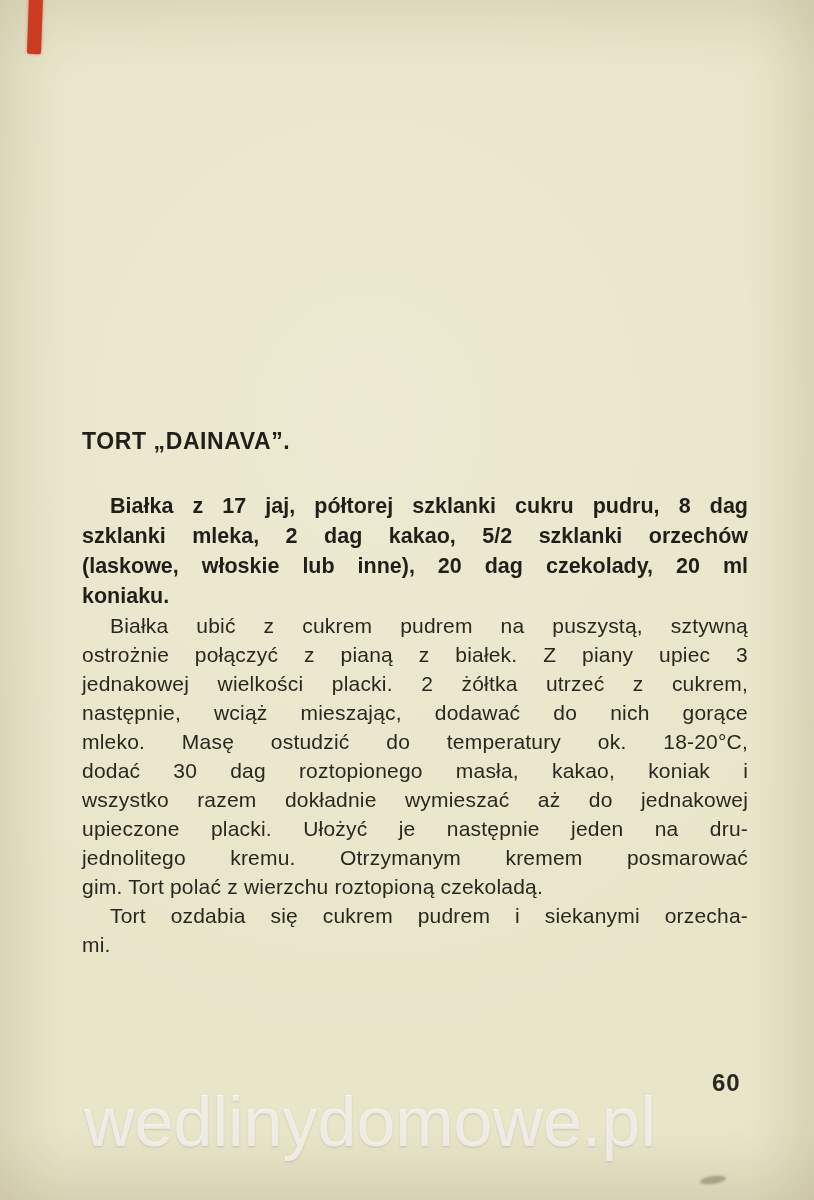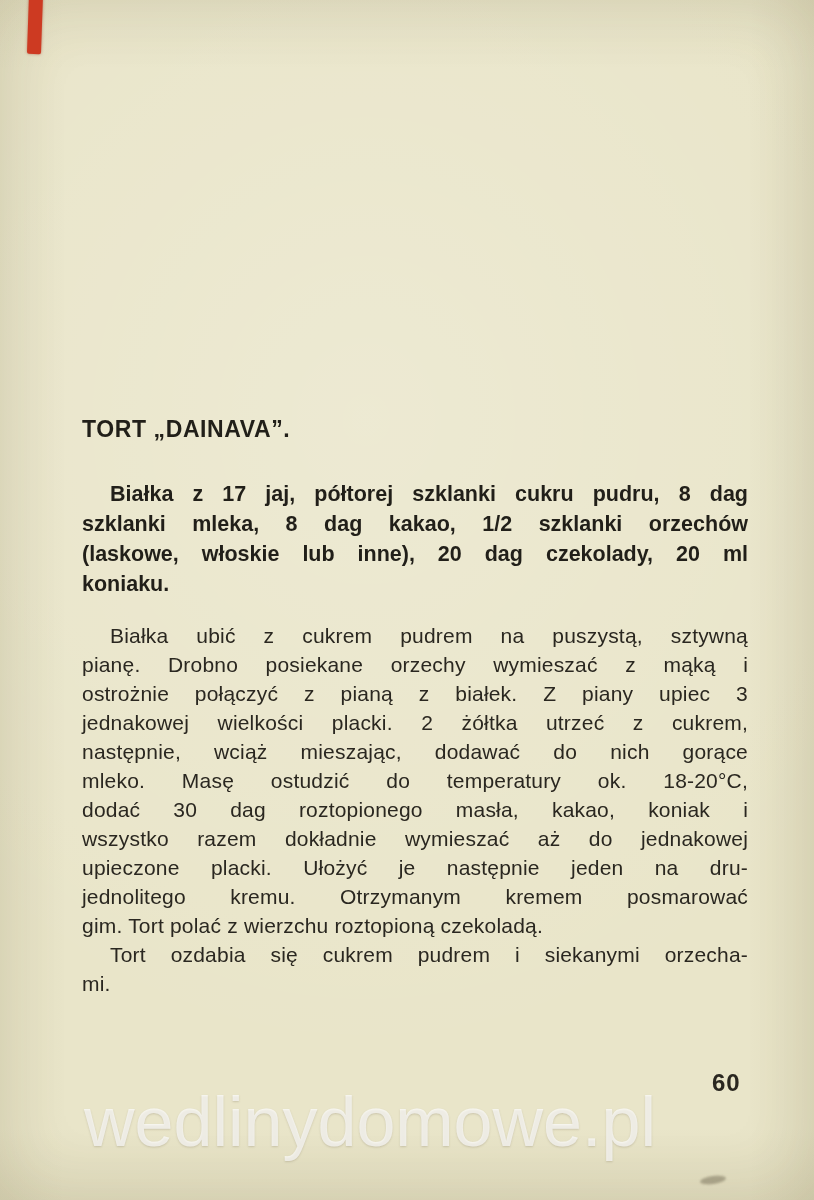--- a/index.html
+++ b/index.html
@@ -24,36 +24,35 @@
     position: absolute;
     left: 28px; top: -6px;
     width: 14px; height: 60px;
     background: #cd3a22;
     border-radius: 2px;
     transform: rotate(2deg);
     box-shadow: 0 0 3px rgba(150,40,20,0.5);
   }
   .content {
     position: absolute;
-    left: 82px; top: 416px;
+    left: 82px; top: 428px;
     width: 666px;
   }
   .title {
     font-weight: bold;
     font-size: 23px;
     letter-spacing: 0.6px;
     margin-bottom: 36px;
     color: #211f19;
   }
   .para { display: block; }
   .ingredients {
     font-weight: bold;
     font-size: 21.5px;
     line-height: 30px;
-    margin-bottom: 22px;
     color: #211f19;
   }
   .method, .garnish {
     font-size: 21px;
     line-height: 29px;
     letter-spacing: 0.2px;
     color: #2a2720;
   }
   .ln {
     text-align: justify;
@@ -97,28 +96,27 @@
 <div class="page">
 
   <div class="red-mark"></div>
 
   <div class="content">
 
     <div class="title">TORT „DAINAVA”.</div>
 
     <div class="para ingredients">
       <div class="ln ind">Białka z 17 jaj, półtorej szklanki cukru pudru, 8 dag</div>
-      <div class="ln">szklanki mleka, 8 dag kakao, 1/2 szklanki orzechów</div>
+      <div class="ln">szklanki mleka, 2 dag kakao, 5/2 szklanki orzechów</div>
       <div class="ln">(laskowe, włoskie lub inne), 20 dag czekolady, 20 ml</div>
       <div class="ln last">koniaku.</div>
     </div>
 
     <div class="para method">
       <div class="ln ind">Białka ubić z cukrem pudrem na puszystą, sztywną</div>
-      <div class="ln">pianę. Drobno posiekane orzechy wymieszać z mąką i</div>
       <div class="ln">ostrożnie połączyć z pianą z białek. Z piany upiec 3</div>
       <div class="ln">jednakowej wielkości placki. 2 żółtka utrzeć z cukrem,</div>
       <div class="ln">następnie, wciąż mieszając, dodawać do nich gorące</div>
       <div class="ln">mleko. Masę ostudzić do temperatury ok. 18-20°C,</div>
       <div class="ln">dodać 30 dag roztopionego masła, kakao, koniak i</div>
       <div class="ln">wszystko razem dokładnie wymieszać aż do jednakowej</div>
       <div class="ln">upieczone placki. Ułożyć je następnie jeden na dru-</div>
       <div class="ln">jednolitego kremu. Otrzymanym kremem posmarować</div>
       <div class="ln last">gim. Tort polać z wierzchu roztopioną czekoladą.</div>
     </div>

